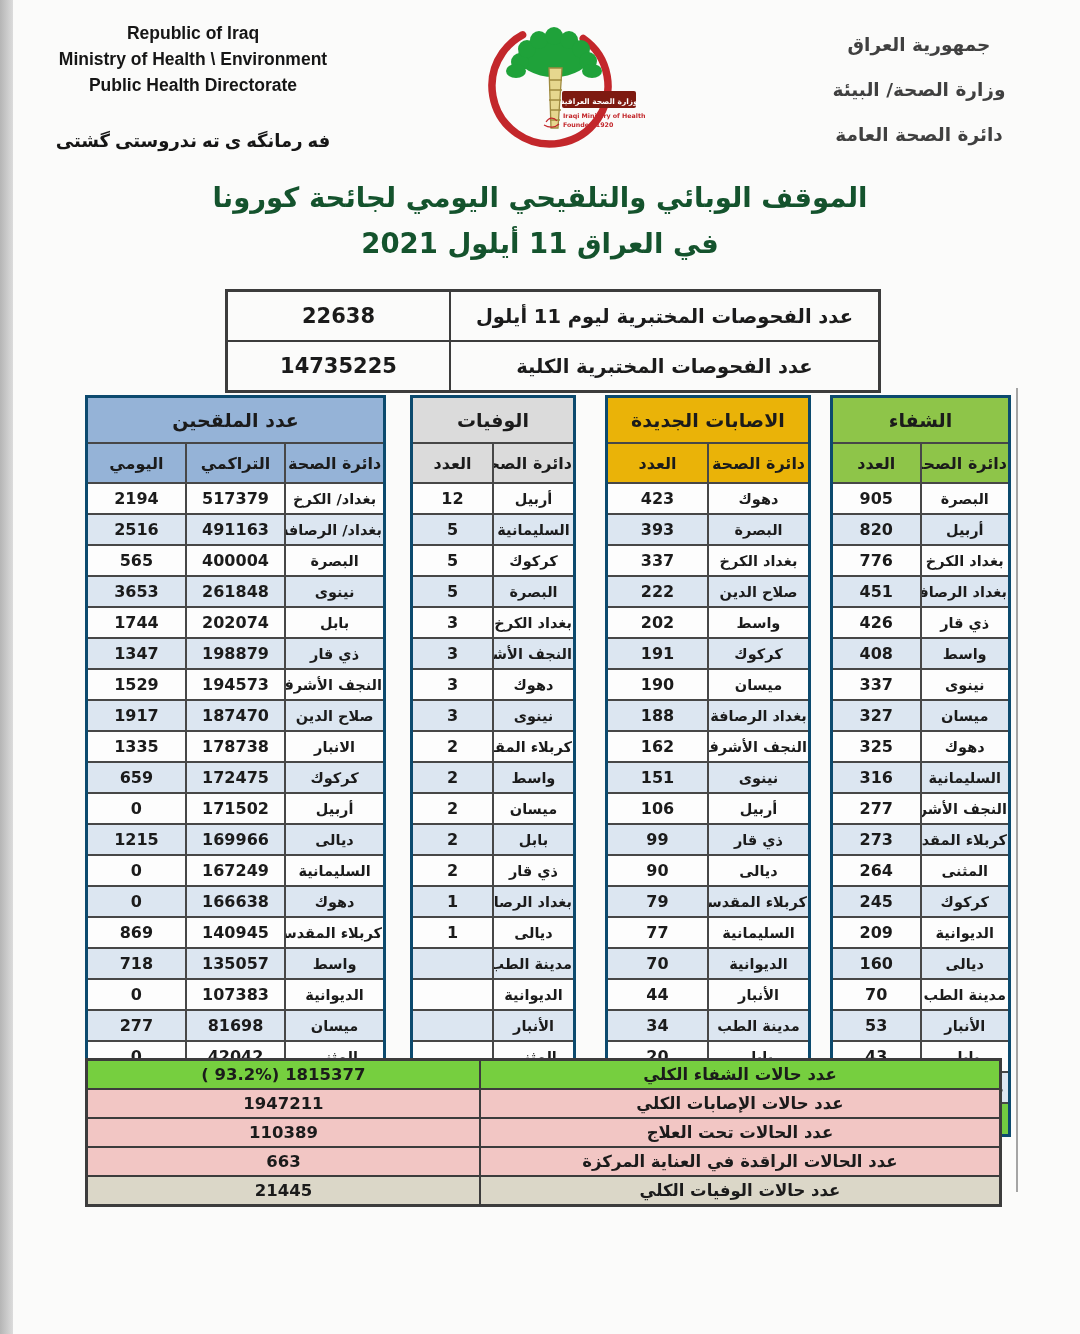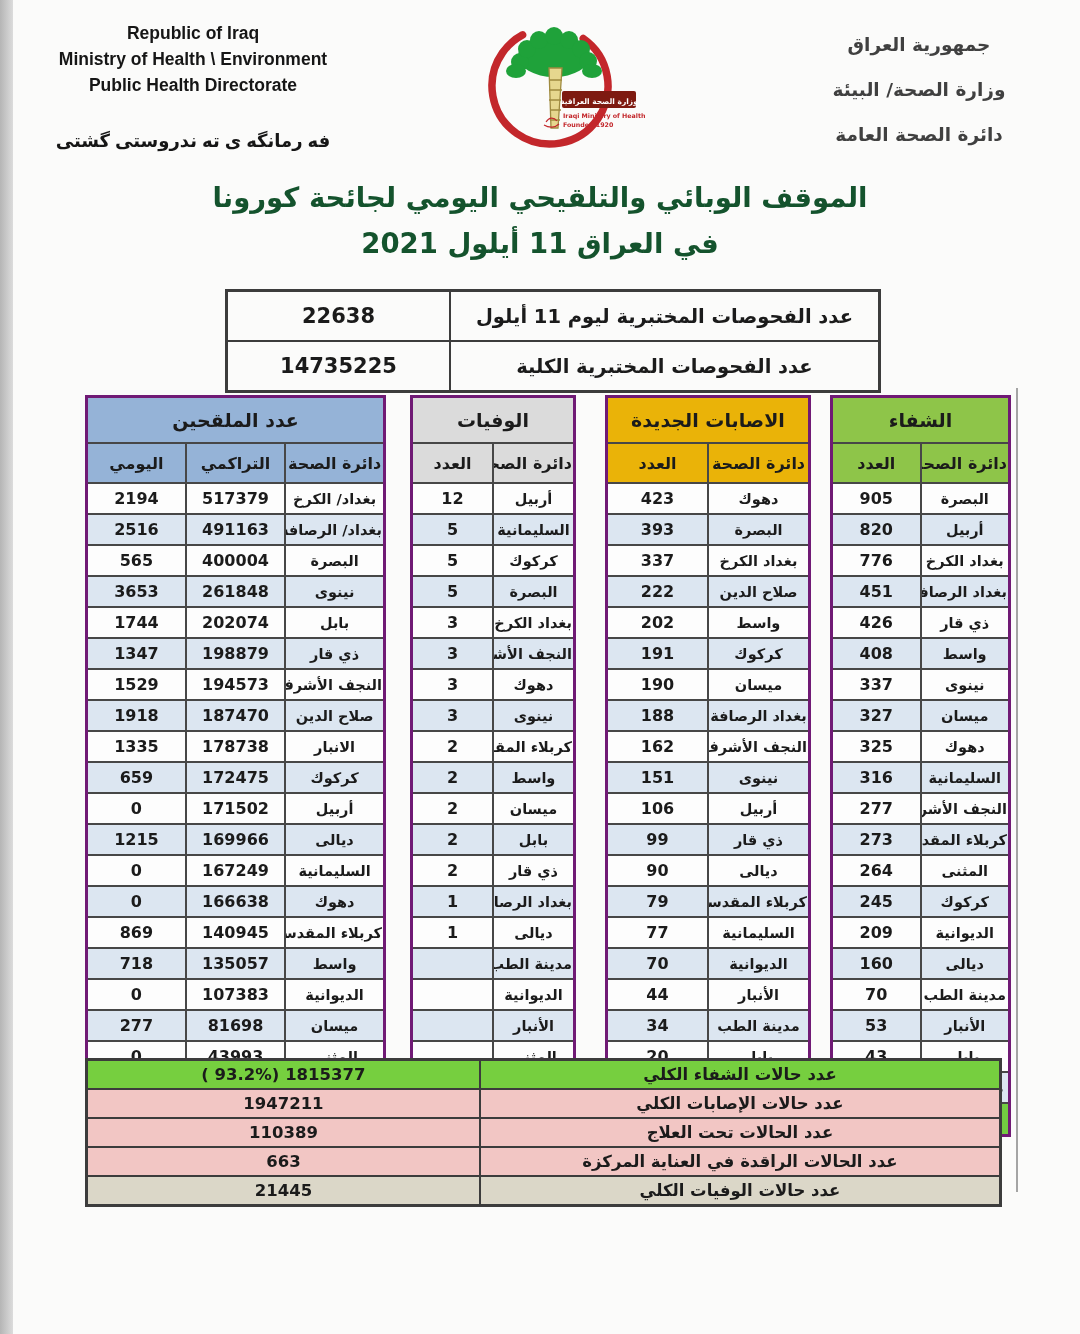--- a/index.html
+++ b/index.html
@@ -31,21 +31,21 @@
   .tests td{border:2px solid #3c3c3c;height:46px;font-weight:bold;text-align:center;vertical-align:middle;}
   .tests .val{width:34%;font-size:21px;border-radius:6px;}
   .tests .lab{width:66%;font-size:19.5px;}
 
   
   .tbl-wrap{position:absolute;top:395px;}
   #tbl-vaccinated{left:85px;width:301px;}
   #tbl-deaths{left:410px;width:166px;}
   #tbl-new_cases{left:605px;width:206px;}
   #tbl-recovered{left:830px;width:181px;}
-  .rt{width:100%;border:3px solid #701a75;}
+  .rt{width:100%;border:3px solid #0c4a6e;}
   .rt td{border:2px solid #474747;text-align:center;vertical-align:middle;
     font-weight:bold;overflow:hidden;white-space:nowrap;background:#fdfdfd;}
   .rt tr.title-row td{height:42px;font-size:19px;}
   .rt tr.colhdr-row td{height:36px;font-size:16px;}
   .rt tr.data-row td{height:27px;}
   .rt tr.total-row td{height:28px;font-size:16.5px;}
   .rt td.num{font-size:16px;}
   .rt td.name{font-size:14.5px;}
   .rt tr.data-row.stripe td{background:#dce6f1;}
   .theme-green td.hdr{background:#8ec549;}
@@ -173,21 +173,21 @@
           <td class="num" dir="ltr">1347</td>
           <td class="num" dir="ltr">198879</td>
           <td class="name" dir="rtl">ذي قار</td>
         </tr>
         <tr class="data-row">
           <td class="num" dir="ltr">1529</td>
           <td class="num" dir="ltr">194573</td>
           <td class="name" dir="rtl">النجف الأشرف</td>
         </tr>
         <tr class="data-row stripe">
-          <td class="num" dir="ltr">1918</td>
+          <td class="num" dir="ltr">1917</td>
           <td class="num" dir="ltr">187470</td>
           <td class="name" dir="rtl">صلاح الدين</td>
         </tr>
         <tr class="data-row">
           <td class="num" dir="ltr">1335</td>
           <td class="num" dir="ltr">178738</td>
           <td class="name" dir="rtl">الانبار</td>
         </tr>
         <tr class="data-row stripe">
           <td class="num" dir="ltr">659</td>
@@ -229,21 +229,21 @@
           <td class="num" dir="ltr">107383</td>
           <td class="name" dir="rtl">الديوانية</td>
         </tr>
         <tr class="data-row stripe">
           <td class="num" dir="ltr">277</td>
           <td class="num" dir="ltr">81698</td>
           <td class="name" dir="rtl">ميسان</td>
         </tr>
         <tr class="data-row">
           <td class="num" dir="ltr">0</td>
-          <td class="num" dir="ltr">43993</td>
+          <td class="num" dir="ltr">42042</td>
           <td class="name" dir="rtl">المثنى</td>
         </tr>
         <tr class="data-row stripe">
           <td class="num" dir="ltr">176</td>
           <td class="num" dir="ltr">24337</td>
           <td class="name" dir="rtl">مدينة الطب</td>
         </tr>
         <tr class="total-row">
           <td dir="ltr">20716</td>
           <td dir="ltr">4028029</td>

